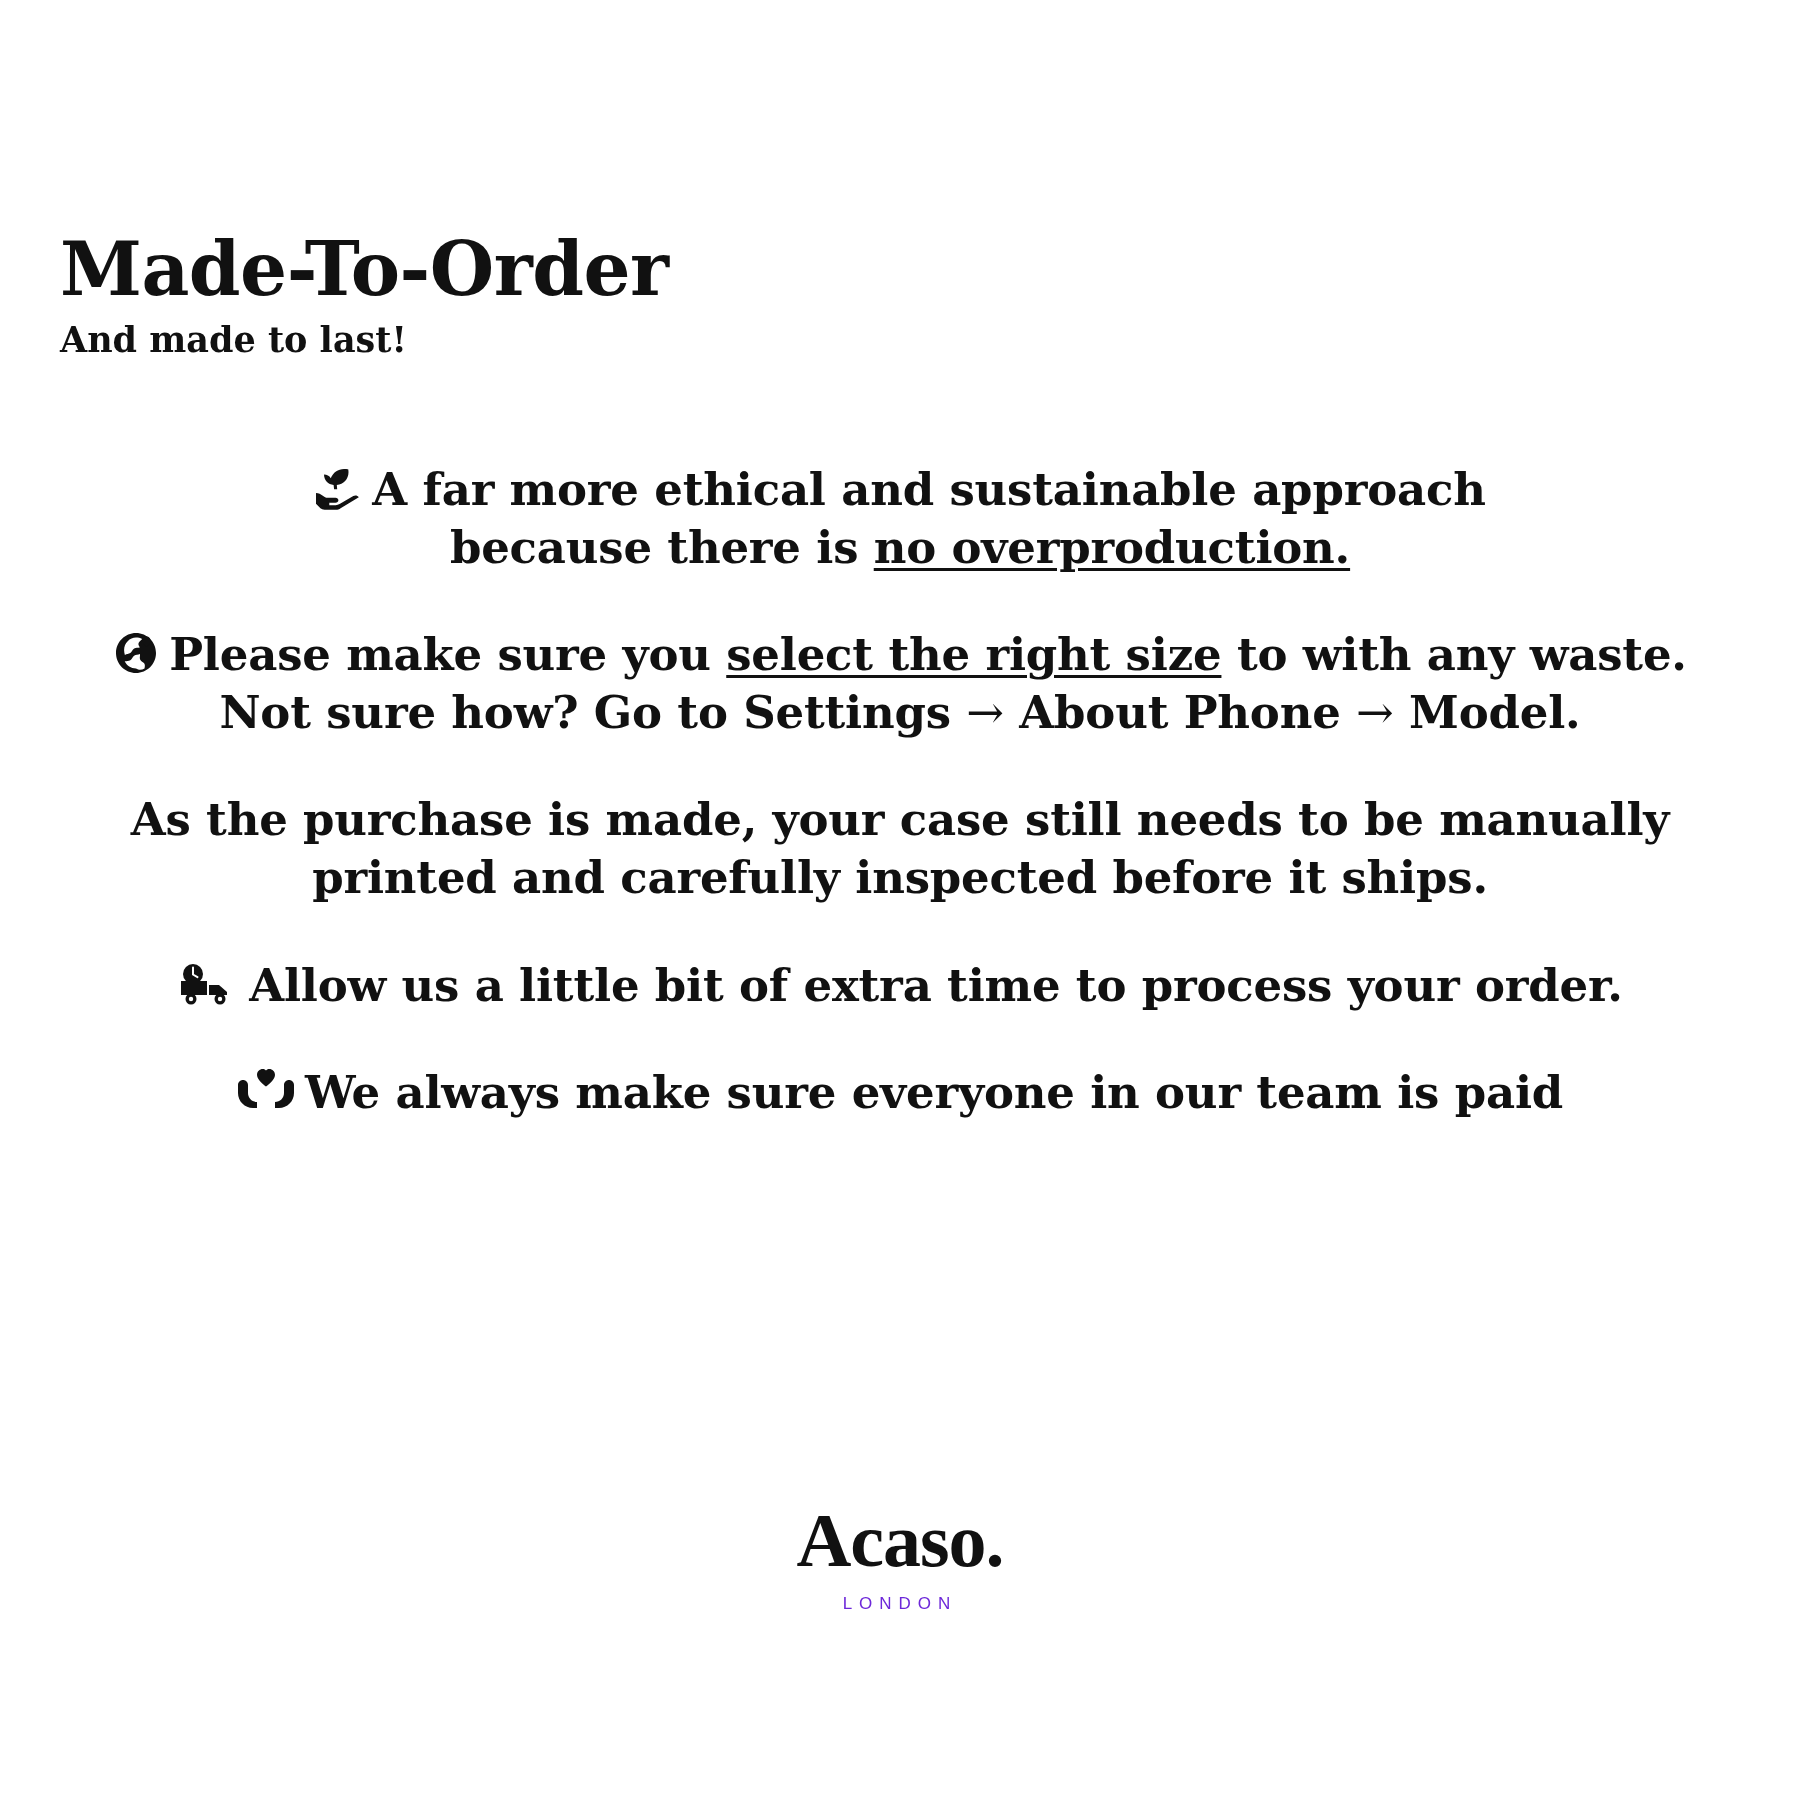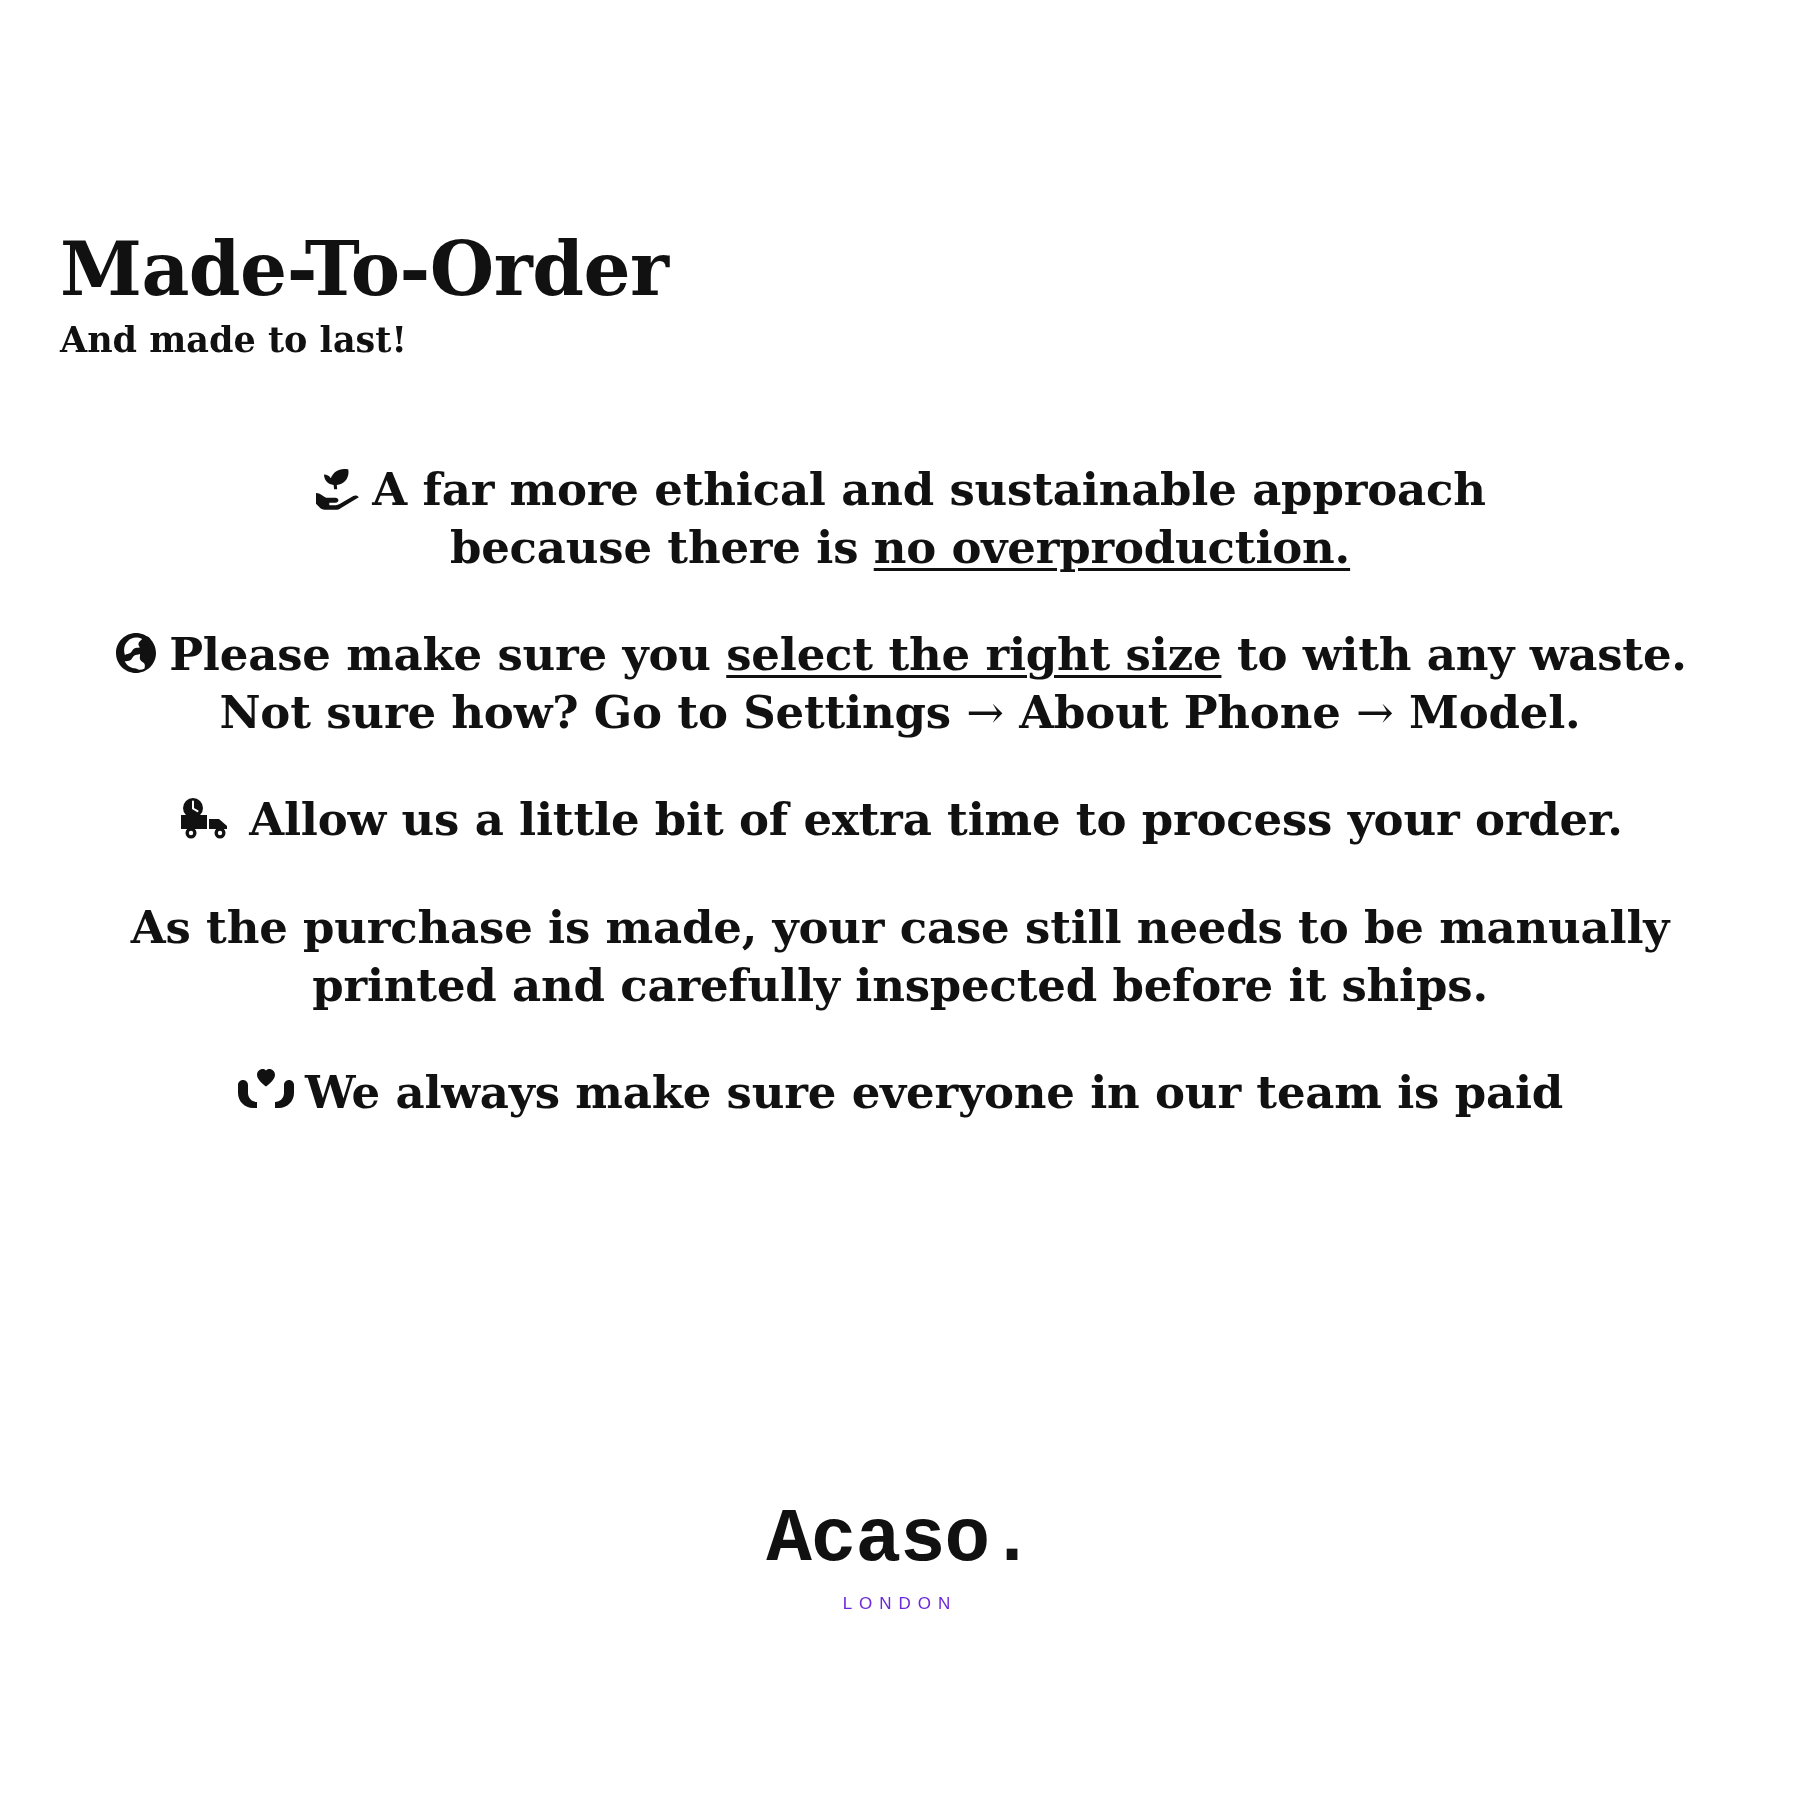--- a/index.html
+++ b/index.html
@@ -79,21 +79,21 @@
   .footer {
     position: absolute;
     left: 0;
     right: 0;
     bottom: 186px;
     display: flex;
     flex-direction: column;
     align-items: center;
   }
   .brand {
-    font-family: Liberation Mono, monospace;
+    font-family: Liberation Serif, serif;
     font-size: 76px;
     font-weight: 700;
     letter-spacing: -1px;
     line-height: 1;
   }
   .brand-sub {
     margin-top: 16px;
     font-family: "Liberation Sans", sans-serif;
     font-size: 17px;
     letter-spacing: 7px;
@@ -125,37 +125,37 @@
       <span class="ico">
         <svg width="46" height="46" viewBox="0 0 46 46" fill="#111">
           <path d="M23 3C12 3 3 12 3 23s9 20 20 20 20-9 20-20S34 3 23 3zm0 4.5c2.2 0 4.3.5 6.1 1.4-1 1.3-2.6 2.3-3.4 3.8-.9 1.7.4 3.2 1.1 4.7-1.9.3-3.9.1-5.6 1-1.9 1-2.2 3.4-3.9 4.6-1.6 1.1-3.8.8-5.4 1.9-.5-1.6-.8-3.2-.8-4.9 0-7 5.7-12.5 11.9-12.5zM23 38.5c-5 0-9.3-2.9-11.3-7.2 1.9-.4 3.9-.1 5.6-1.1 1.8-1 2.2-3.3 3.8-4.5 1.7-1.2 4-1 5.9-1.7.3 1.8-.6 3.7.1 5.4.8 1.9 3.1 2.5 4.2 4.2 1 1.5.5 3.4.2 5-2.5 1.3-5.4 2-8.5-.1z"></path>
           <path d="M33.5 6.4c-2.3 0-4.2 1.9-4.2 4.2 0 3.2 4.2 6.3 4.2 6.3s4.2-3.1 4.2-6.3c0-2.3-1.9-4.2-4.2-4.2z"></path>
         </svg>
       </span><span>Please make sure you </span><u>select the right size</u><span> to with any waste.</span><br>
       <span>Not sure how? Go to Settings </span><span class="arrow">→</span><span> About Phone </span><span class="arrow">→</span><span> Model.</span>
     </div>
 
     <div class="block">
+      <span>As the purchase is made, your case still needs to be manually</span><br>
+      <span>printed and carefully inspected before it ships.</span>
+    </div>
+
+    <div class="block">
       <span class="ico">
         <svg width="62" height="44" viewBox="0 0 62 44" fill="#111">
           <circle cx="16" cy="11" r="10"></circle>
           <path d="M16 4.5v7l4.5 2.6" stroke="#fff" stroke-width="2" fill="none" stroke-linecap="round"></path>
           <path d="M4 18h26v14H4z"></path>
           <path d="M32 22h10l8 7v3H32z"></path>
           <circle cx="14" cy="36" r="5.5"></circle>
           <circle cx="14" cy="36" r="2.2" fill="#fff"></circle>
           <circle cx="43" cy="36" r="5.5"></circle>
           <circle cx="43" cy="36" r="2.2" fill="#fff"></circle>
         </svg>
       </span><span>Allow us a little bit of extra time to process your order.</span>
-    </div>
-
-    <div class="block">
-      <span>As the purchase is made, your case still needs to be manually</span><br>
-      <span>printed and carefully inspected before it ships.</span>
     </div>
 
     <div class="block">
       <span class="ico">
         <svg width="58" height="46" viewBox="0 0 58 46" fill="#111">
           <path d="M29 18.5s-9-6.3-9-11.6C20 3.6 22.6 1 25.8 1c1.5 0 2.6.6 3.2 1.6C29.6 1.6 30.7 1 32.2 1 35.4 1 38 3.6 38 6.9c0 5.3-9 11.6-9 11.6z"></path>
           <path d="M6 12c-2.8 0-5 2.2-5 5v8c0 8.3 6.7 15 15 15h4V34c-5 0-9-4-9-9v-8c0-2.8-2.2-5-5-5z"></path>
           <path d="M52 12c2.8 0 5 2.2 5 5v8c0 8.3-6.7 15-15 15h-4V34c5 0 9-4 9-9v-8c0-2.8 2.2-5 5-5z"></path>
         </svg>
       </span><span>We always make sure everyone in our team is paid</span><br>

